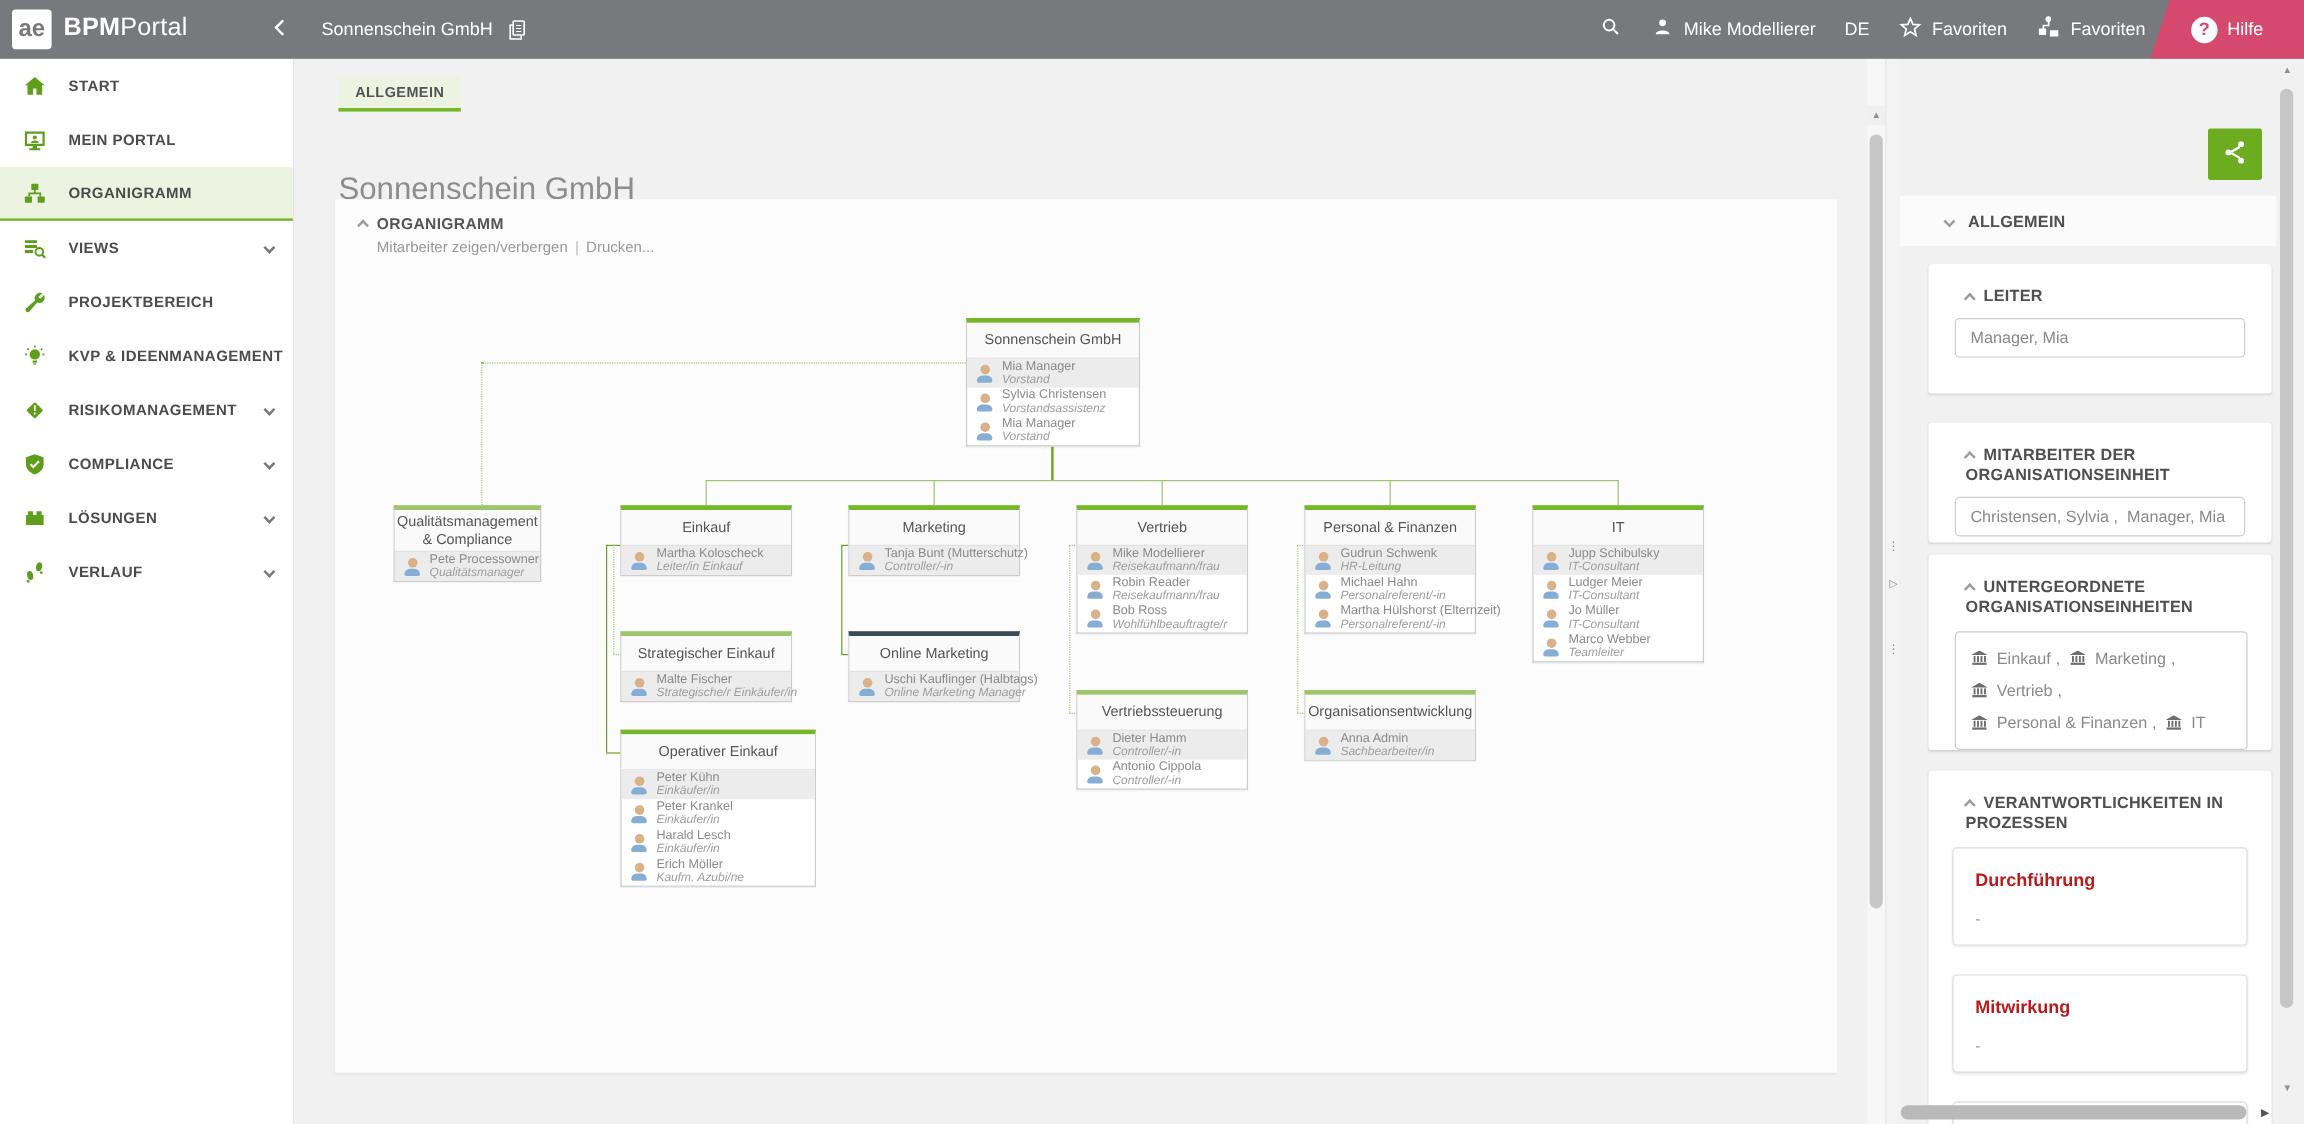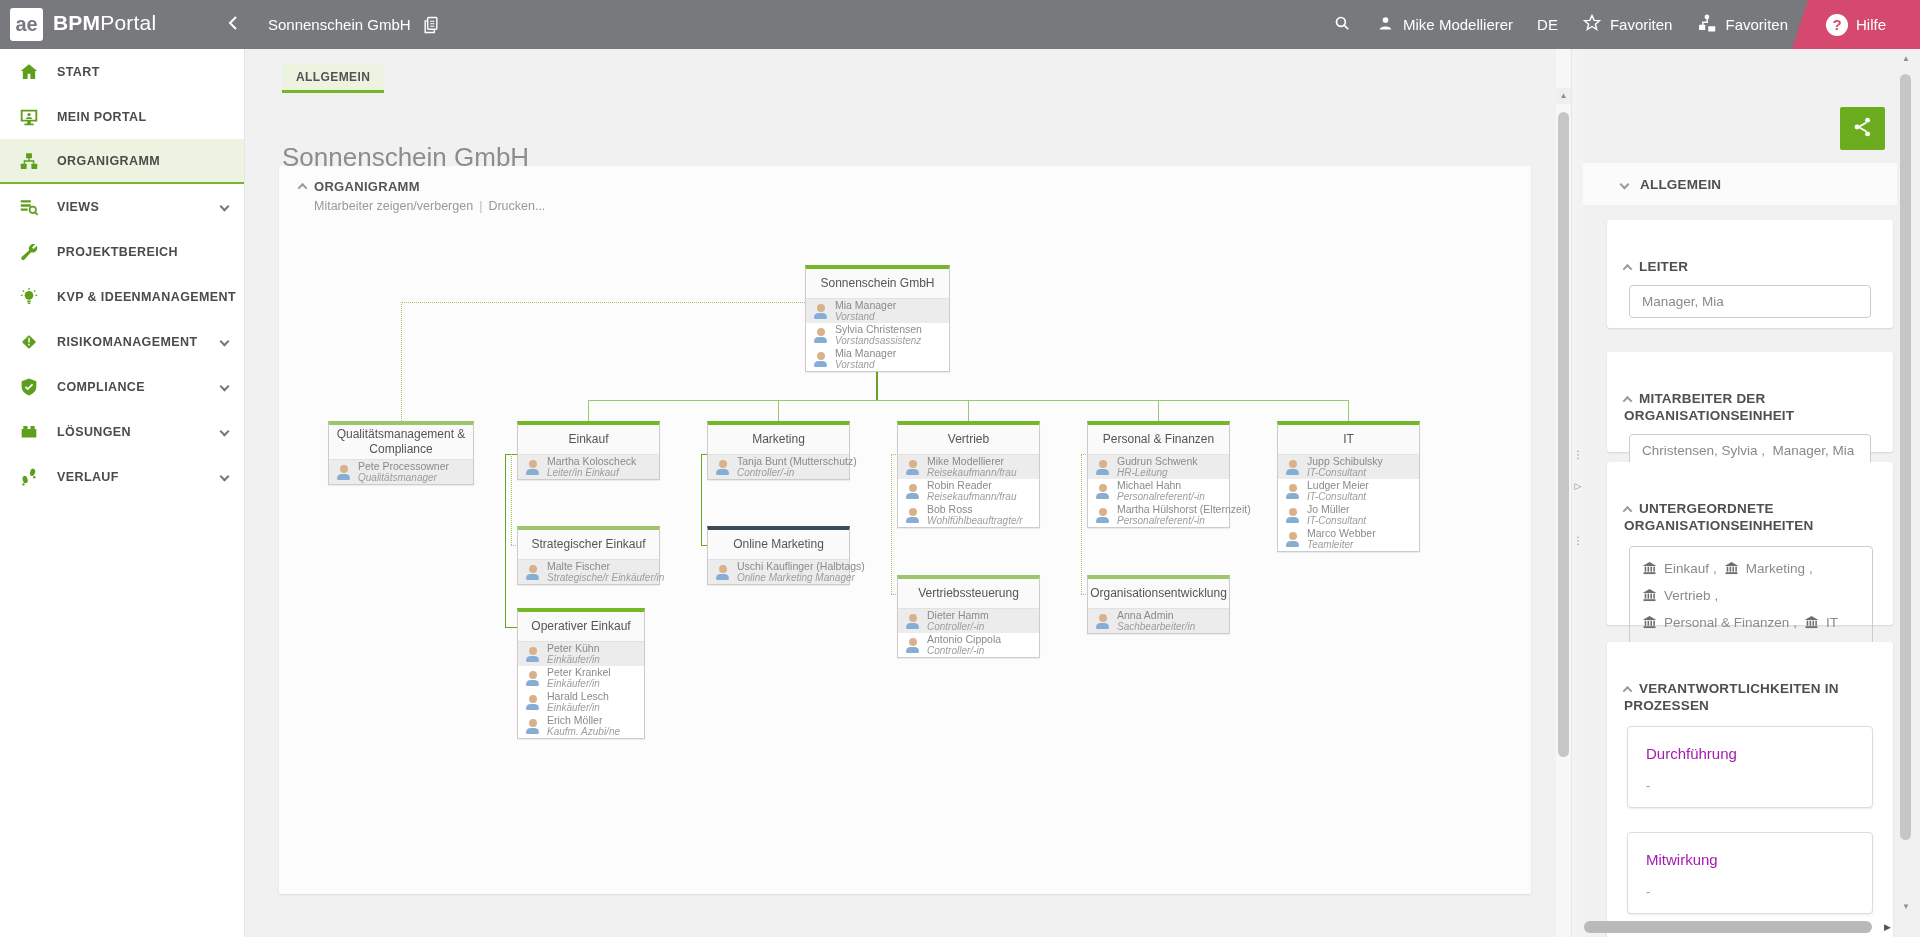--- a/index.html
+++ b/index.html
@@ -98,39 +98,39 @@
 
   
   .panel { position:absolute; left:1583px; top:49px; width:337px; bottom:0; background:#f1f1f1; overflow:hidden; }
   .share-btn { position:absolute; left:257px; top:58px; width:45px; height:43px; background:#6cad20;
     border:none; border-radius:2px; cursor:pointer; display:flex; align-items:center; justify-content:center; }
   .panel-sec { position:absolute; left:0; top:114px; width:314px; height:42px; background:#fbfbfb;
     display:flex; align-items:center; gap:12px; padding-left:38px; cursor:pointer;
     font-size:13.5px; font-weight:bold; color:#4f4f4f; letter-spacing:.2px; }
   .pcard { position:absolute; left:24px; width:286px; background:#fff; border-radius:3px;
     box-shadow:0 1px 2px rgba(0,0,0,.12); }
-  .pcard-head { padding:18px 16px 0 17px; font-size:13.5px; font-weight:bold; color:#4f4f4f;
-    line-height:17px; letter-spacing:.2px; cursor:pointer;margin-top:20px; }
+  .pcard-head { padding:18px 16px 0 31px; font-size:13.5px; font-weight:bold; color:#4f4f4f;
+    line-height:17px; letter-spacing:.2px; cursor:pointer; }
   .pcard-head .chev { margin-right:8px; }
   .pinput { display:block; margin:10px 20px 0 22px; width:242px; height:33px; border:1px solid #ccc;
     border-radius:4px; background:#fff; font-size:13.5px; color:#8a8a8a; padding:0 12px;
     font-family:"Liberation Sans", sans-serif; }
   .card-leiter { top:171px; height:108px; }
   .card-mitarbeiter { top:303px; height:100px; }
   .card-unter { top:413px; height:163px; }
   .unit-box { margin:12px 20px 0 22px; width:244px; border:1px solid #ccc; border-radius:4px;
     padding:8px 12px; }
   .unit-line { display:flex; align-items:center; gap:7px; min-height:27px; flex-wrap:nowrap; }
   .unit-line a { font-size:13.5px; color:#8a8a8a; text-decoration:none; cursor:pointer; white-space:nowrap; }
   .unit-line .comma { font-size:13.5px; color:#8a8a8a; margin-left:-3px; }
   .unit-ico { flex:none; display:flex; }
   .card-verant { top:593px; height:344px; border-bottom-left-radius:0; border-bottom-right-radius:0; }
   .resp-card { margin:0 20px 24px 20px; width:246px; min-height:78px; background:#fff;
     border:1px solid #ddd; border-radius:4px; box-shadow:0 1px 2px rgba(0,0,0,.08); }
-  .resp-title { padding:18px 0 0 18px; font-size:15px; font-weight:normal; color:#a21caf; }
+  .resp-title { padding:18px 0 0 18px; font-size:15px; font-weight:bold; color:#b91c1c; }
   .resp-value { padding:16px 0 14px 18px; font-size:13px; color:#999; min-height:20px; }
   #resp-cards { margin-top:12px; }
 </style>
 </head>
 <body>
 
 <div class="page">
 
   <header class="topbar">
     <div class="logo-box">
@@ -359,21 +359,21 @@
               </div>
             </div>
             <div class="member">
               <span class="avatar"></span>
               <div>
                 <div class="m-name">Mia Manager</div>
                 <div class="m-role">Vorstand</div>
               </div>
             </div>
           </div>
-          <div class="node" style="left: 49px; top: 255px; width: 146px; border-top-color: rgb(157, 197, 107);">
+          <div class="node" style="left: 49px; top: 255px; width: 123px; border-top-color: rgb(157, 197, 107);">
             <div class="node-title">Qualitätsmanagement &amp; Compliance</div>
             <div class="member lead">
               <span class="avatar"></span>
               <div>
                 <div class="m-name">Pete Processowner</div>
                 <div class="m-role">Qualitätsmanager</div>
               </div>
             </div>
           </div>
           <div class="node" style="left: 238px; top: 255px; width: 143px; border-top-color: rgb(118, 183, 42);">
@@ -515,21 +515,21 @@
           <div class="node" style="left: 808px; top: 409px; width: 143px; border-top-color: rgb(157, 197, 107);">
             <div class="node-title">Organisationsentwicklung</div>
             <div class="member lead">
               <span class="avatar"></span>
               <div>
                 <div class="m-name">Anna Admin</div>
                 <div class="m-role">Sachbearbeiter/in</div>
               </div>
             </div>
           </div>
-          <div class="node" style="left: 238px; top: 442px; width: 128px; border-top-color: rgb(118, 183, 42);">
+          <div class="node" style="left: 238px; top: 442px; width: 163px; border-top-color: rgb(118, 183, 42);">
             <div class="node-title">Operativer Einkauf</div>
             <div class="member lead">
               <span class="avatar"></span>
               <div>
                 <div class="m-name">Peter Kühn</div>
                 <div class="m-role">Einkäufer/in</div>
               </div>
             </div>
             <div class="member">
               <span class="avatar"></span>

